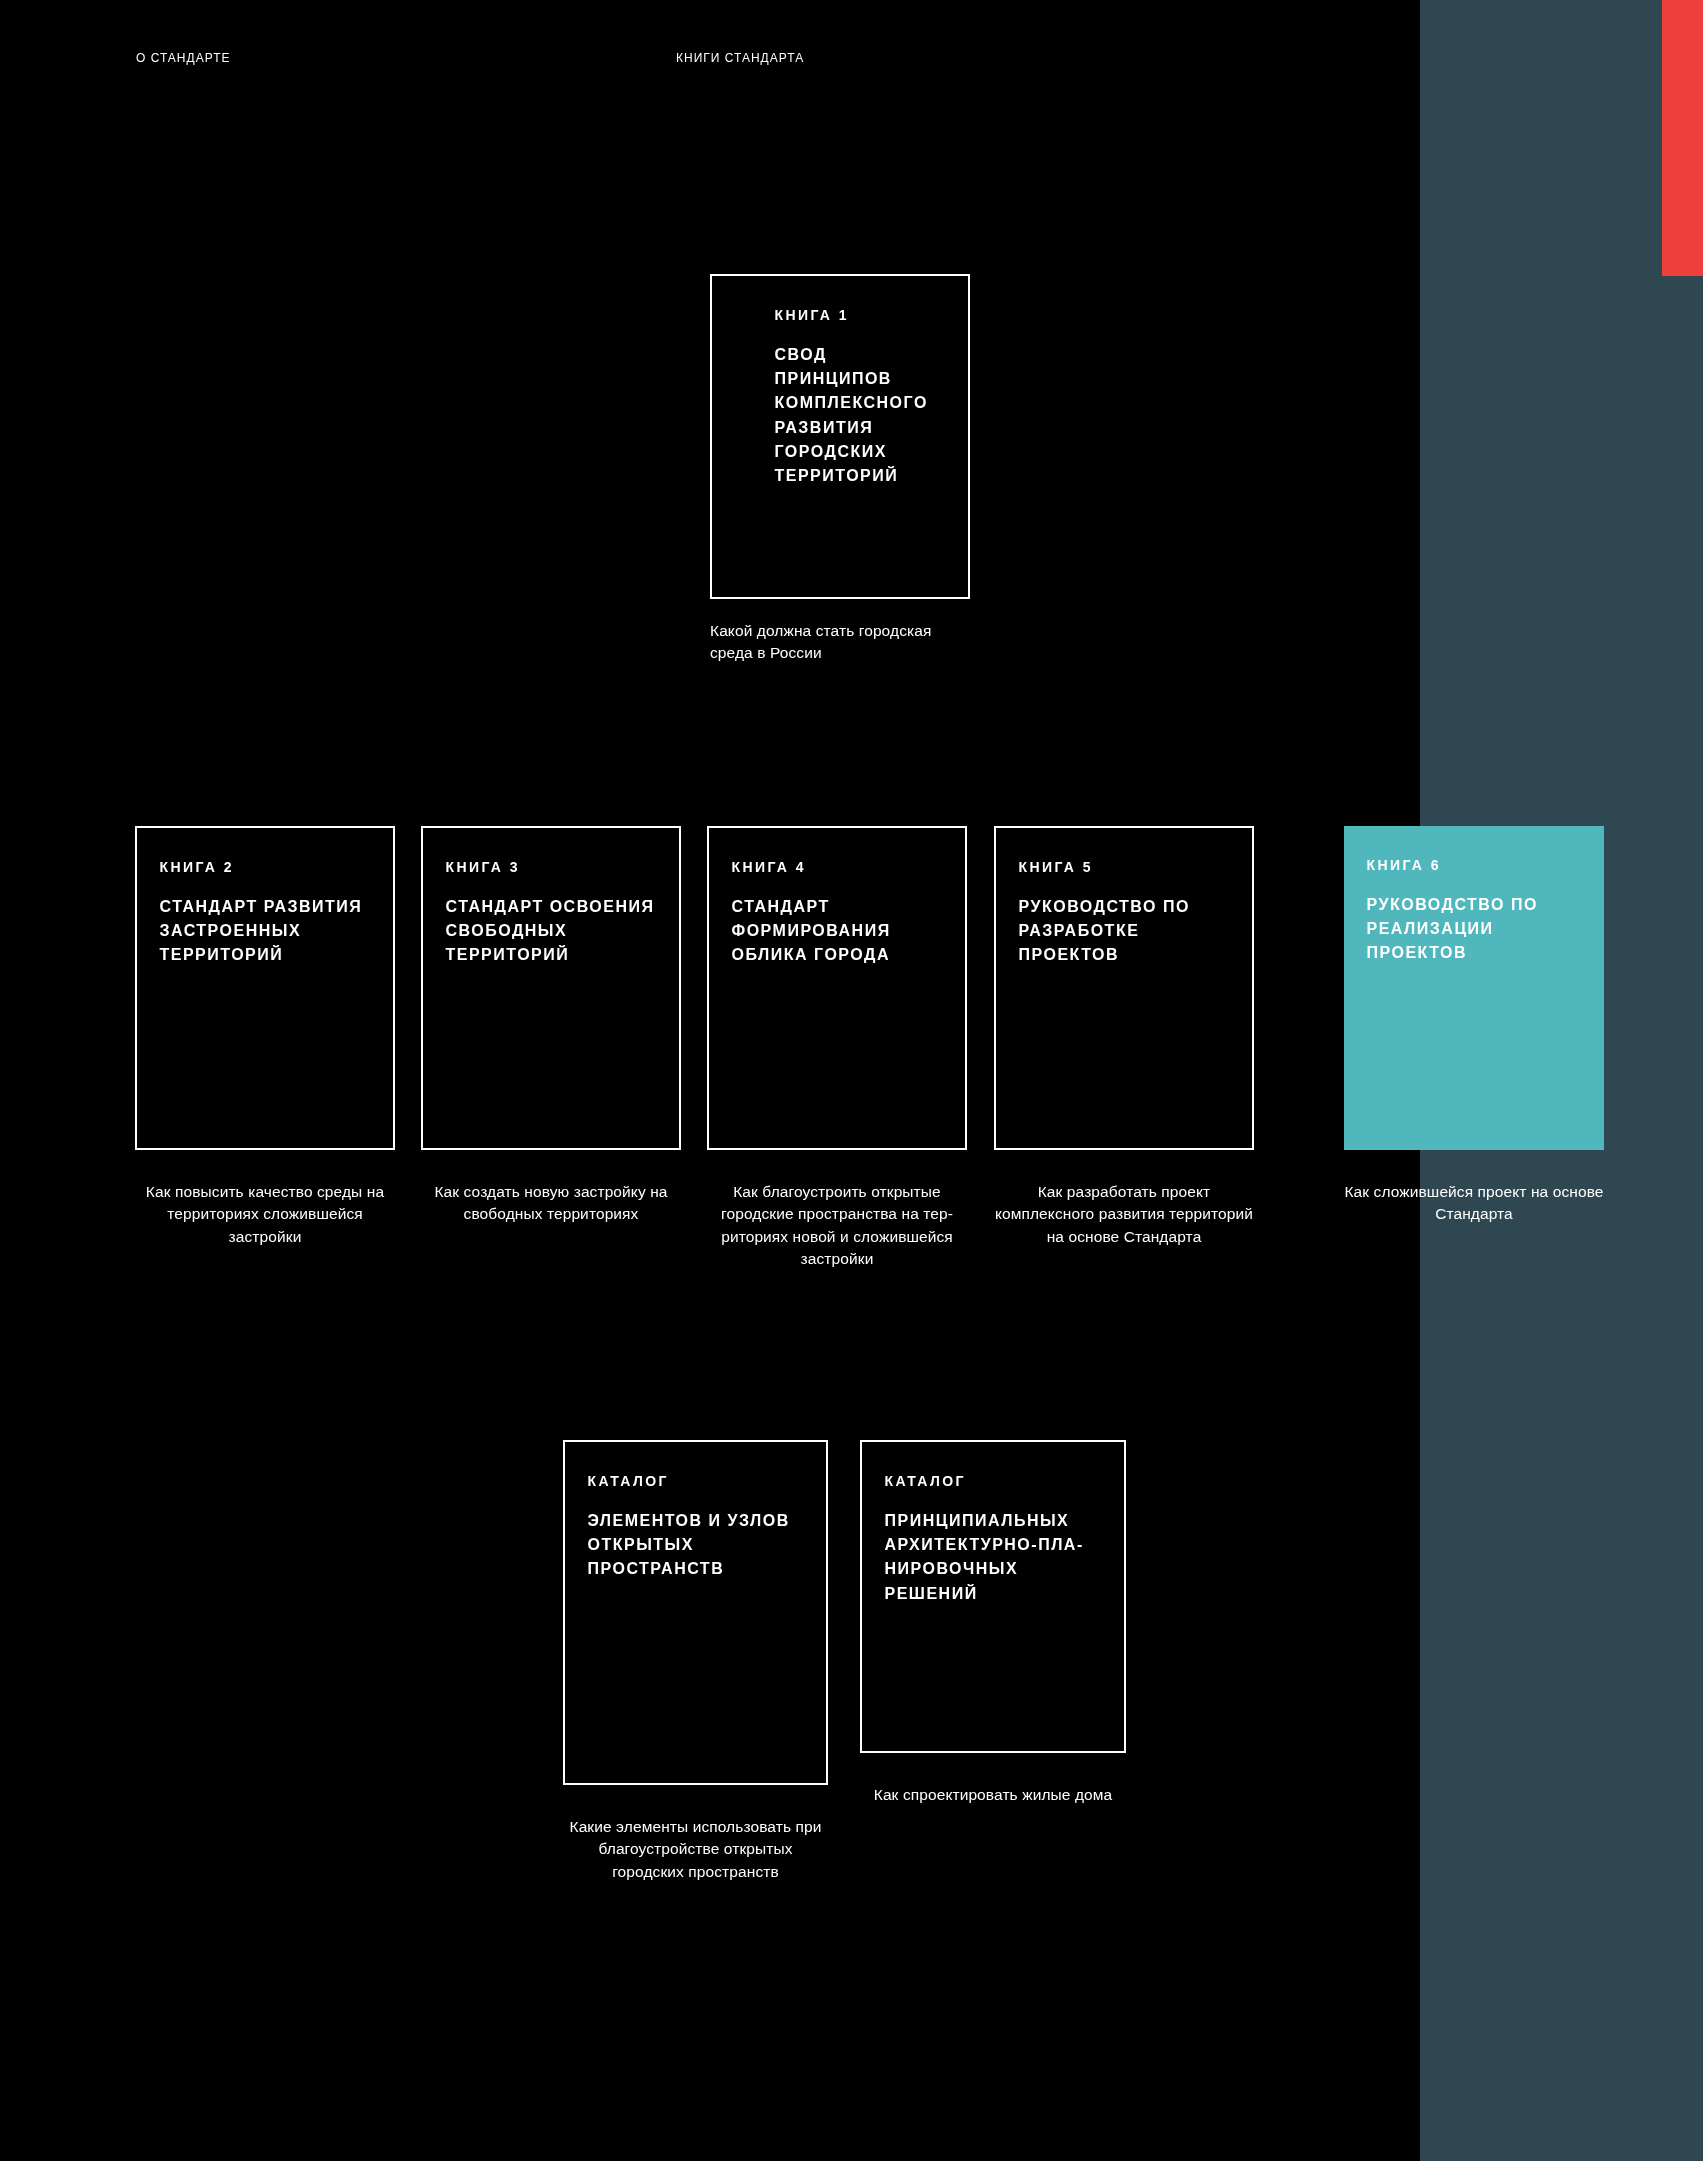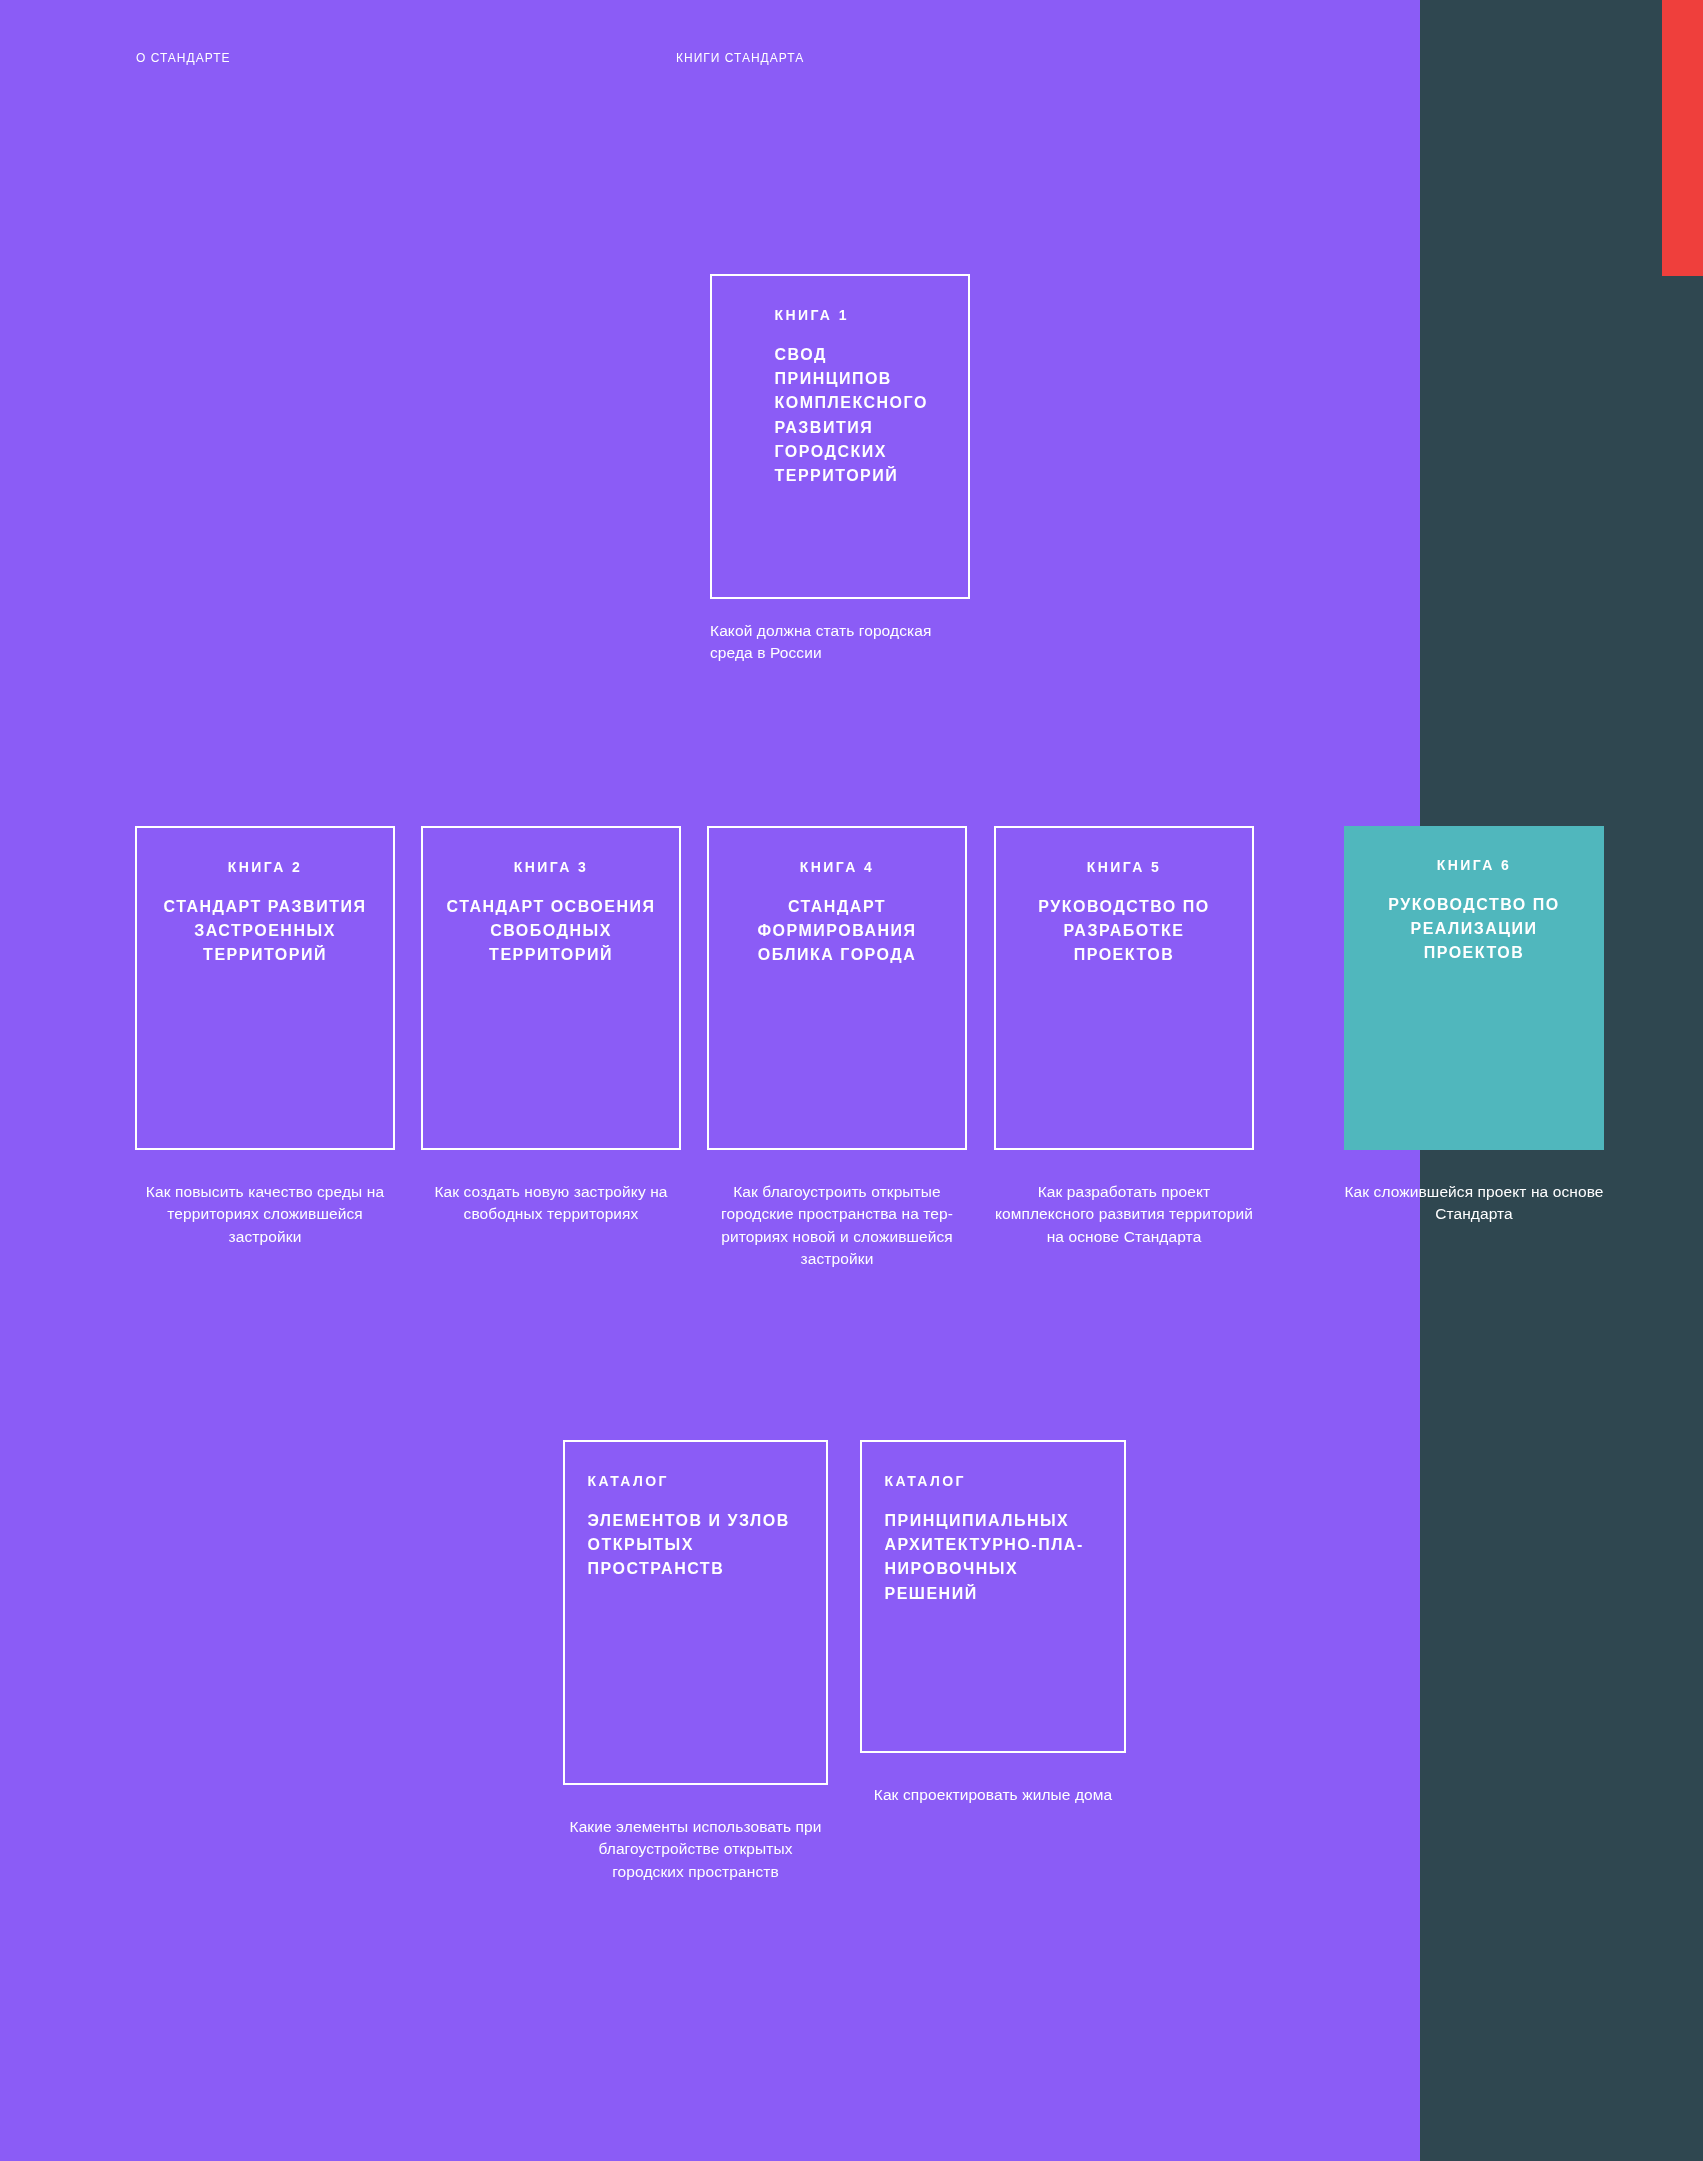--- a/index.html
+++ b/index.html
@@ -9,21 +9,21 @@
     height: 2161px;
     background: #2f4750;
     font-family: "Liberation Sans", sans-serif;
     overflow: hidden;
   }
 
   .page {
     position: relative;
     width: 1420px;
     height: 2161px;
-    background: #8b5cf6;
+    background: #000000;
   }
 
   
   .accent-bar {
     position: absolute;
     top: 0;
     left: 1662px;
     width: 42px;
     height: 276px;
     background: #ef3f3c;
@@ -97,21 +97,21 @@
   
   #card-book-1 {
     left: 710px;
     top: 274px;
     width: 260px;
   }
   #card-book-1 .card-box { height: 325px; padding-left: 40px; }
 
   
   .row-books .card { top: 826px; width: 260px; }
-  .row-books .card-box { height: 324px; text-align: center; }
+  .row-books .card-box { height: 324px; }
   #card-book-2 { left: 135px; }
   #card-book-3 { left: 421px; }
   #card-book-4 { left: 707px; }
   #card-book-5 { left: 994px; }
   #card-book-6 { left: 1344px; }
 
   
   .row-catalogs .card { top: 1440px; }
   #card-catalog-1 { left: 563px; width: 265px; }
   #card-catalog-1 .card-box { height: 345px; }

